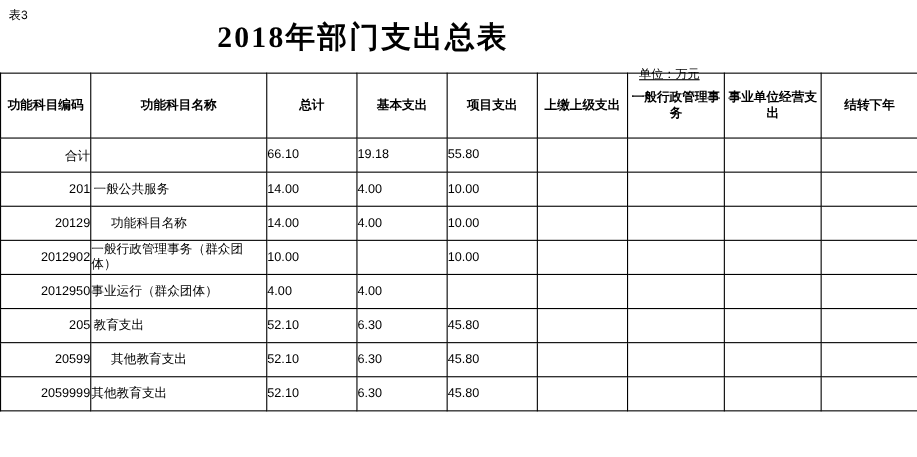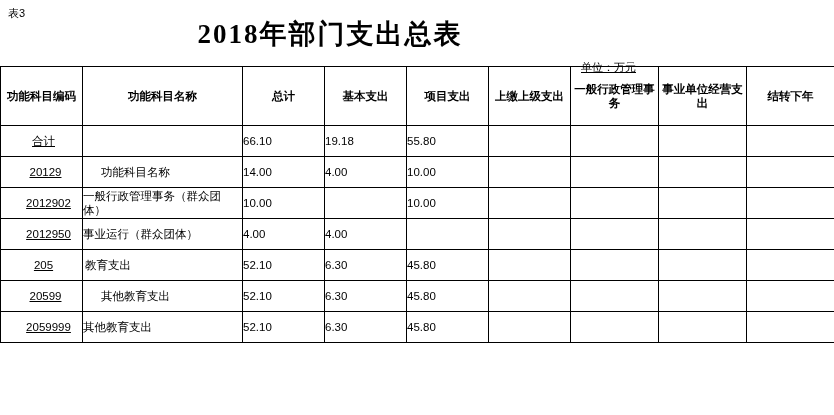--- a/index.html
+++ b/index.html
@@ -69,24 +69,23 @@
     text-align: center;
     line-height: 14px;
     padding: 0 3px;
     font-size: 11.5px;
   }
   table.budget tbody td {
     height: 30px;
     font-size: 11.5px;
   }
   td.code {
-    text-align: center;
+    text-align: right;
     padding-left: 4px;
     white-space: nowrap;
-    text-decoration: underline;
   }
   td.code.lvl0 { padding-left: 4px; }
   td.code.lvl1 { padding-left: 8px; }
   td.code.lvl2 { padding-left: 14px; }
   td.name {
     text-align: left;
     padding-left: 6px;
     line-height: 14px;
   }
   td.name.lvl0 { padding-left: 2px; }
@@ -141,20 +140,31 @@
           <td class="name lvl0"></td>
           <td class="num">66.10</td>
           <td class="num">19.18</td>
           <td class="num">55.80</td>
           <td class="num"></td>
           <td class="num"></td>
           <td class="num"></td>
           <td class="num"></td>
         </tr>
         <tr>
+          <td class="code lvl0">201</td>
+          <td class="name lvl0">一般公共服务</td>
+          <td class="num">14.00</td>
+          <td class="num">4.00</td>
+          <td class="num">10.00</td>
+          <td class="num"></td>
+          <td class="num"></td>
+          <td class="num"></td>
+          <td class="num"></td>
+        </tr>
+        <tr>
           <td class="code lvl1">20129</td>
           <td class="name lvl1">功能科目名称</td>
           <td class="num">14.00</td>
           <td class="num">4.00</td>
           <td class="num">10.00</td>
           <td class="num"></td>
           <td class="num"></td>
           <td class="num"></td>
           <td class="num"></td>
         </tr>

